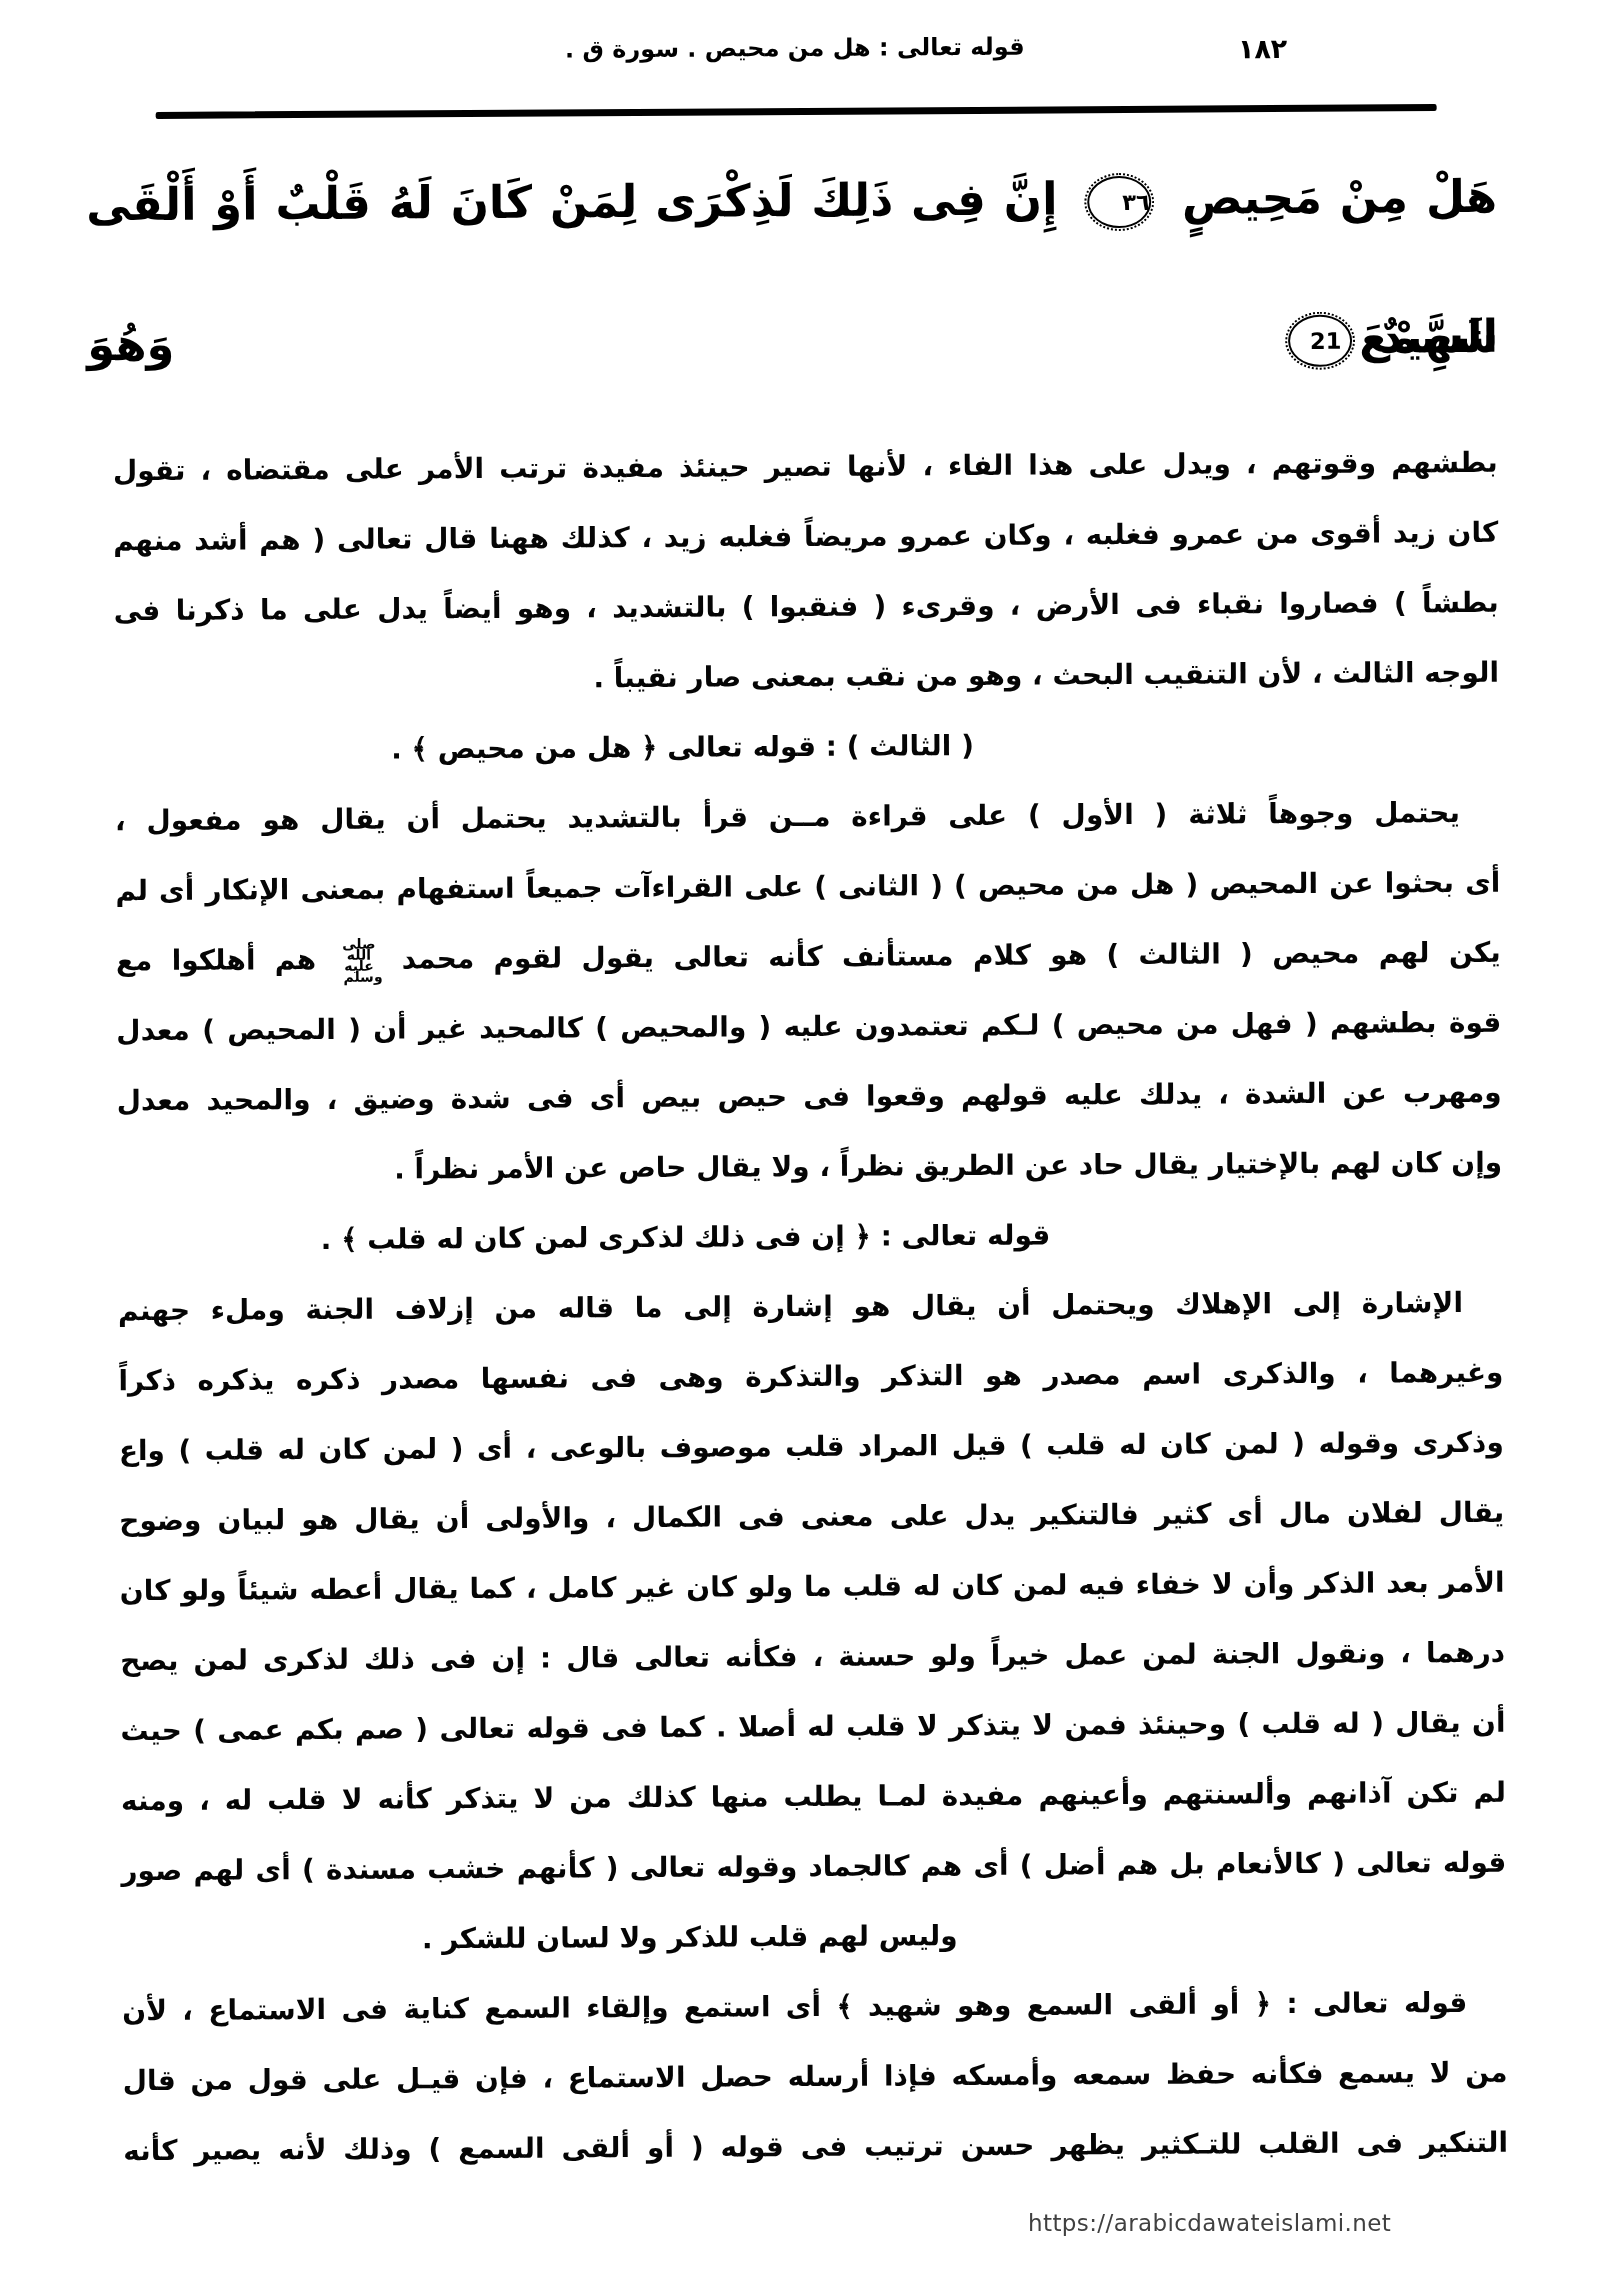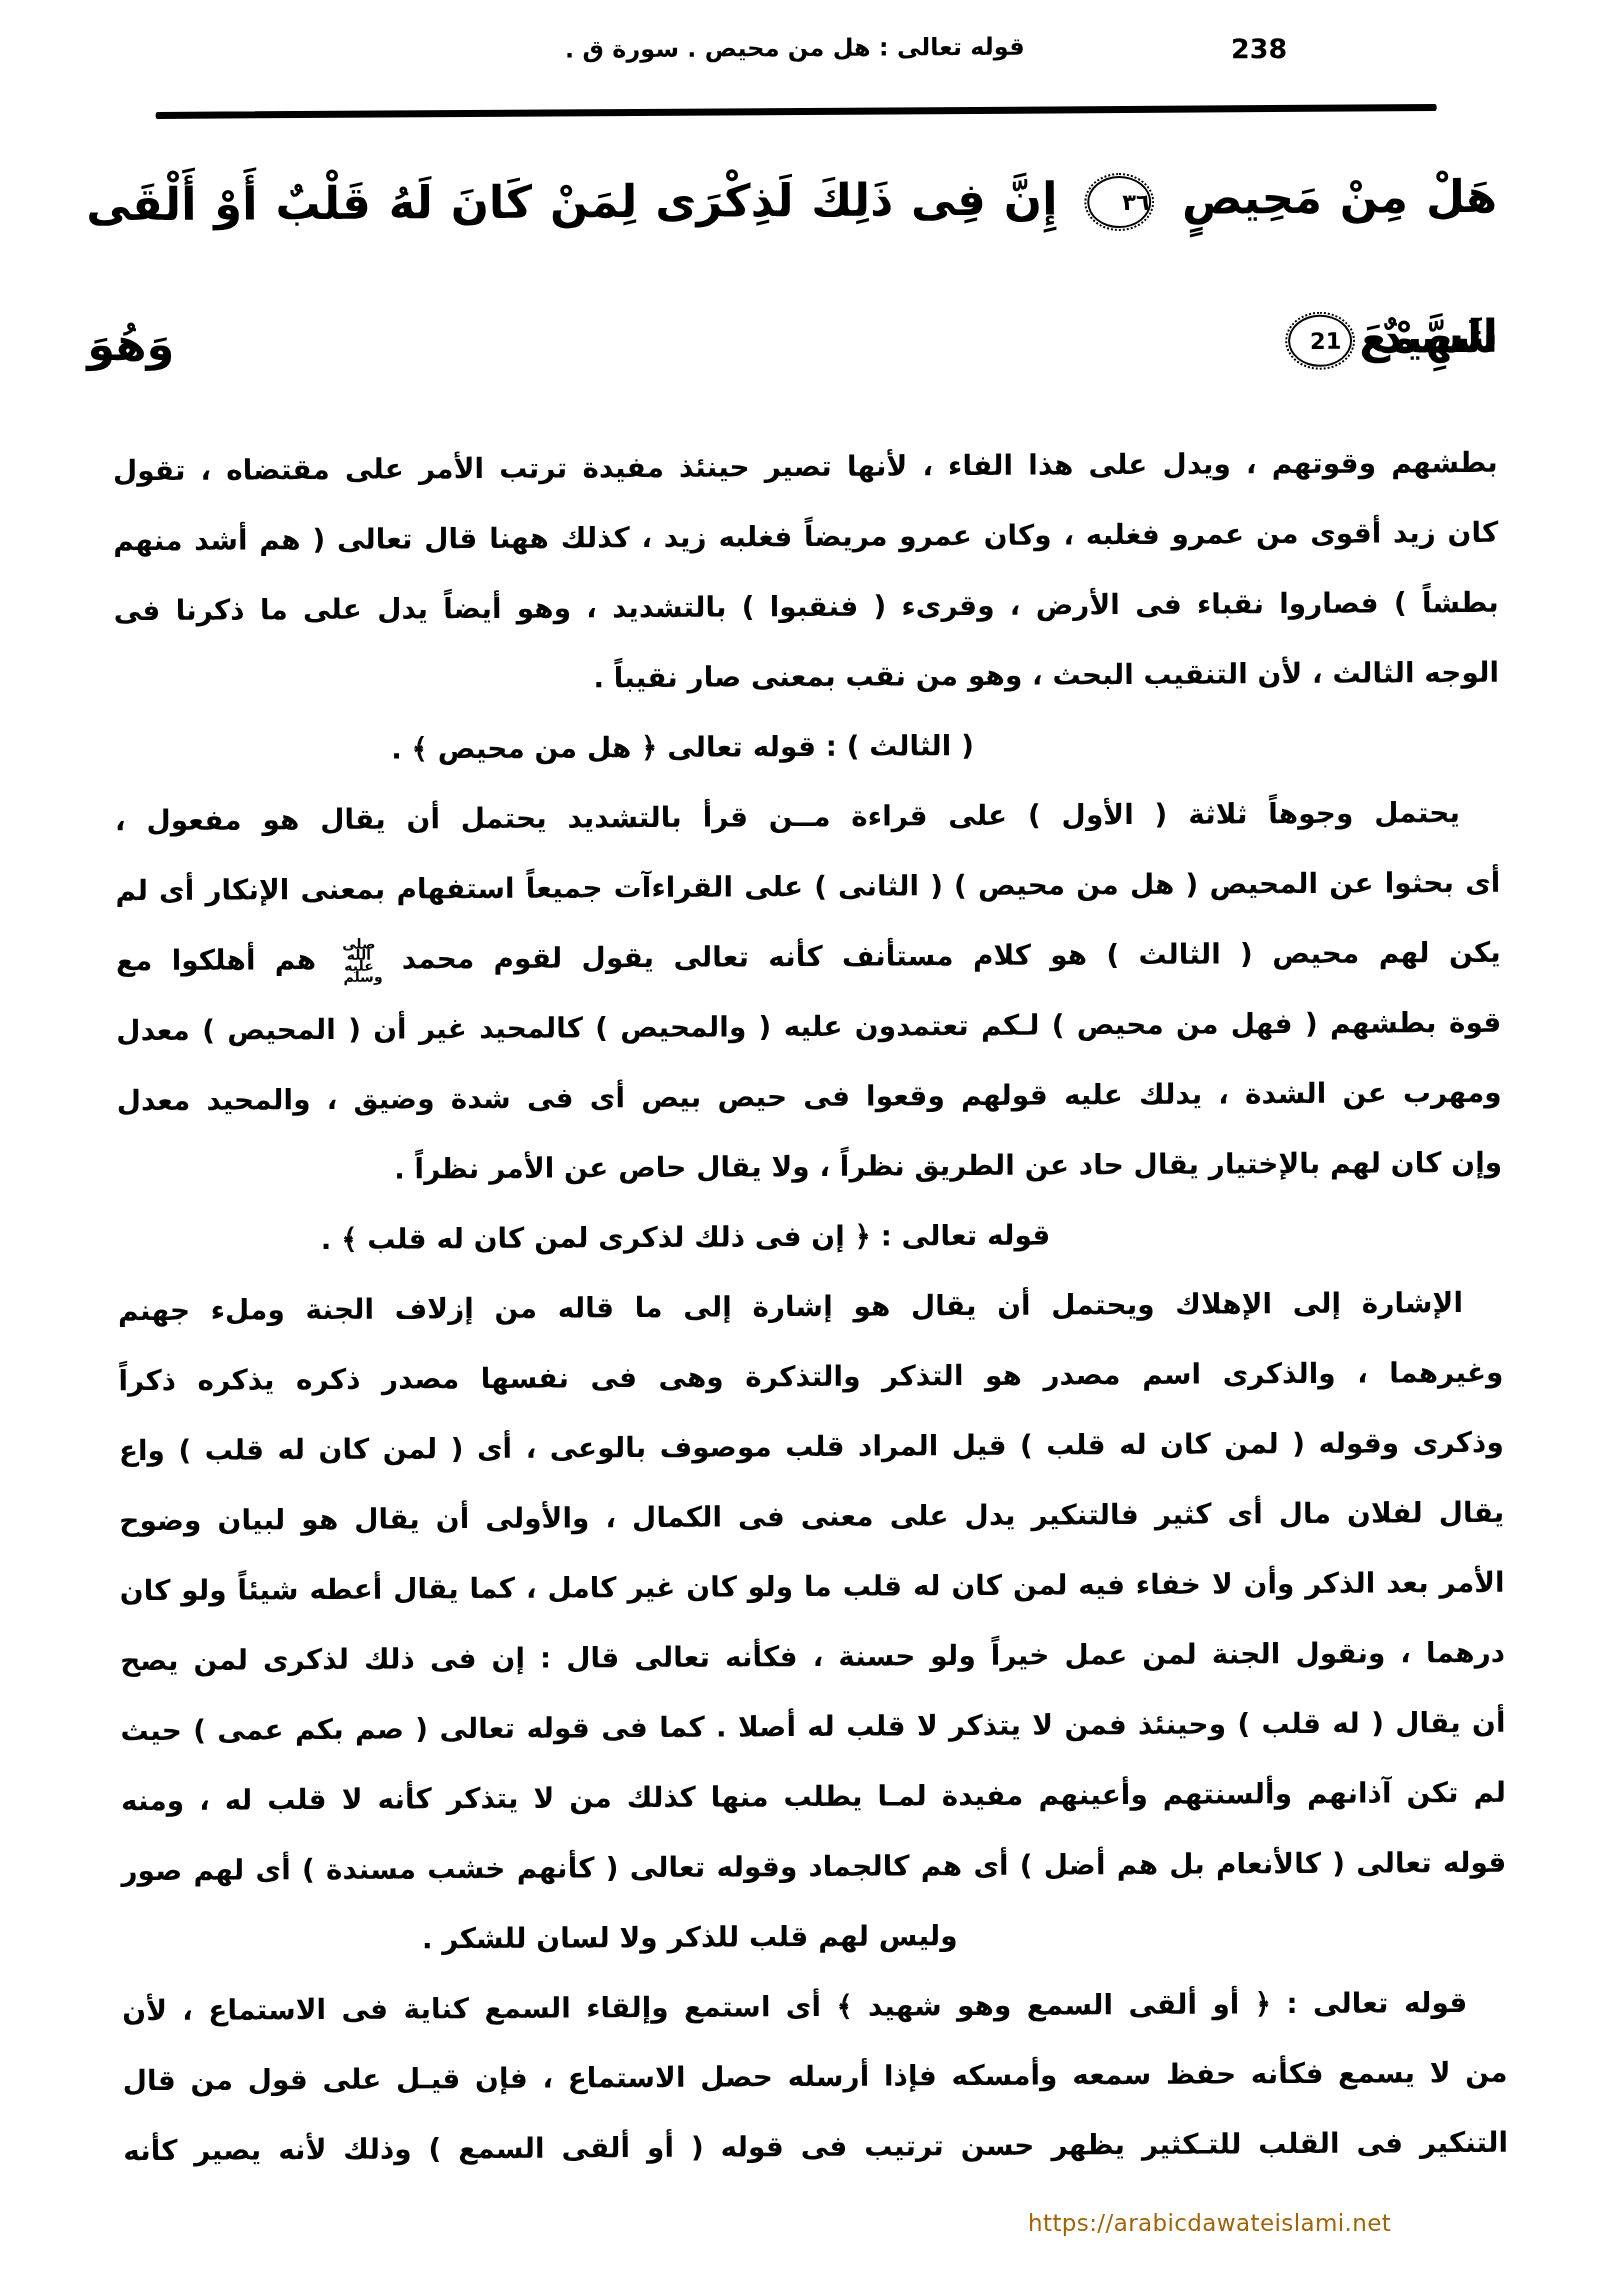--- a/index.html
+++ b/index.html
@@ -97,37 +97,37 @@
     vertical-align: middle;
     font-weight: 700;
     white-space: normal;
   }
   
   .watermark {
     position: absolute;
     top: 2210px; left: 1028px;
     width: 451px;
     font-size: 23px;
-    color: #a16207;
+    color: #404040;
     letter-spacing: 0.4px;
     direction: ltr;
     text-align: left;
     font-weight: 400;
     font-family: "DejaVu Sans", sans-serif;
   }
 </style>
 </head>
 <body>
 
 <div class="page">
   <div class="tilt">
 
     <div class="running-title">قوله تعالى : هل من محيص . سورة ق .</div>
 
-    <div class="page-number">238</div>
+    <div class="page-number">١٨٢</div>
 
     <div class="rule"></div>
 
     <div class="verse">
       <div class="vline v1">
         <span>هَلْ مِنْ مَحِيصٍ</span>
         <span class="medallion">
           <span>٣٦</span>
         </span>
         <span>إِنَّ فِى ذَلِكَ لَذِكْرَى لِمَنْ كَانَ لَهُ قَلْبٌ أَوْ أَلْقَى السَّمْعَ وَهُوَ</span>

